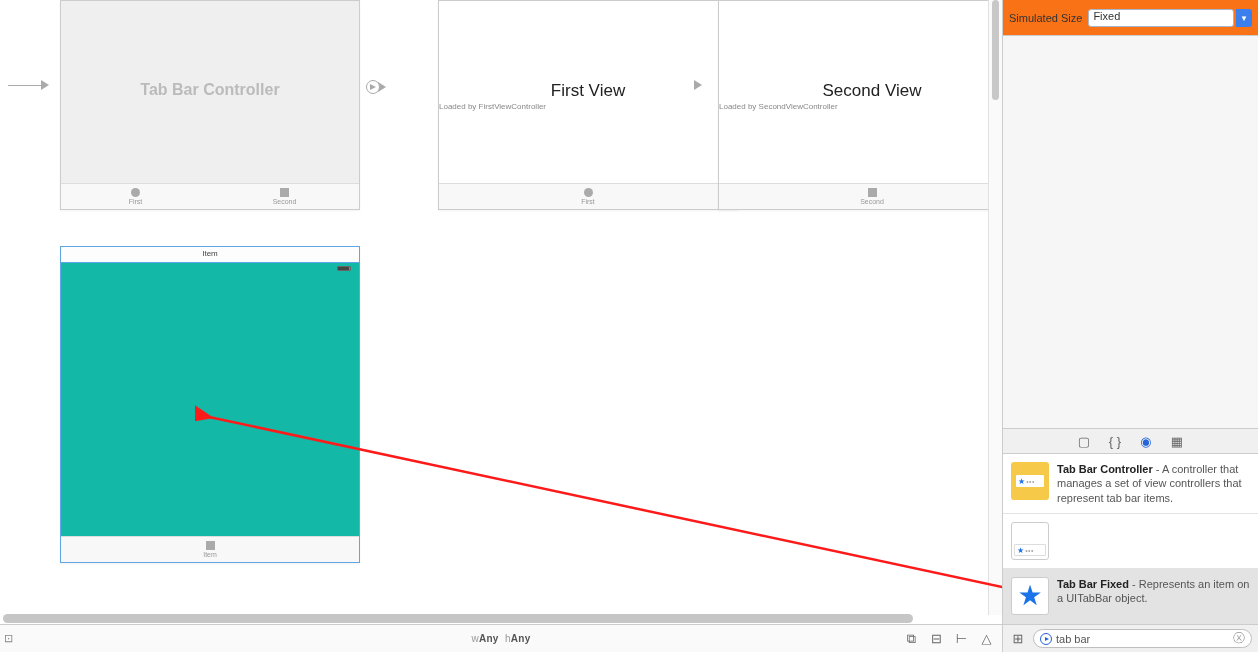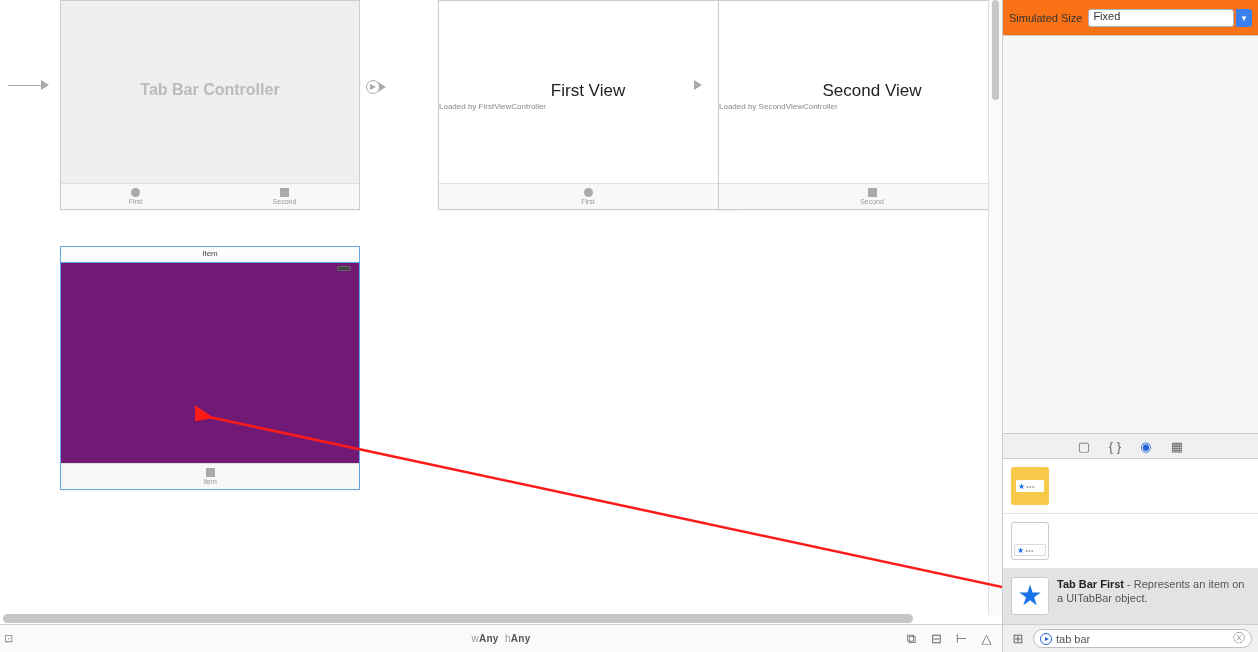--- a/index.html
+++ b/index.html
@@ -343,21 +343,21 @@
     <div class="scene-title dark">Second View</div>
     <div class="scene-sub">Loaded by SecondViewController</div>
     <div class="tabbar tabbar-single">
       <div class="tabbar-item">
         <div class="tab-icon-square"></div>
         <span>Second</span>
       </div>
     </div>
   </div>
 
-  <div class="scene" style="left:60px; top:246px; height:244px; border-color:#5ea6e6; background:#701a75;">
+  <div class="scene" style="left:60px; top:246px; height:317px; border-color:#5ea6e6; background:#14b8a6;">
     <div class="scene-header" style="border-bottom-color:#5ea6e6">Item</div>
     <div class="battery-ind"></div>
     <div class="tabbar tabbar-single">
       <div class="tabbar-item">
         <div class="tab-icon-square"></div>
         <span>Item</span>
       </div>
     </div>
   </div>
 
@@ -413,34 +413,35 @@
   </div>
 
   <div class="library-list">
     <div class="library-item">
       <div class="thumb thumb-yellow">
         <div class="thumb-inner-bar">
             <span class="mini-star">★</span>
             <span class="dots">•••</span>
           </div>
       </div>
+      <div class="desc"><b>Tab Bar Controller</b><span> - A controller that manages a set of view controllers that represent tab bar items.</span></div>
     </div>
     <div class="library-item">
       <div class="thumb thumb-white" style="flex-direction:column;justify-content:flex-end;padding-bottom:3px;">
         <div class="thumb-inner-bar" style="width:32px;border:1px solid #ddd;">
             <span class="mini-star">★</span>
             <span class="dots">•••</span>
           </div>
       </div>
     </div>
     <div class="library-item selected">
       <div class="thumb thumb-white">
         <span class="thumb-star">★</span>
       </div>
-      <div class="desc"><b>Tab Bar First</b><span> - Represents an item on a UITabBar object.</span></div>
+      <div class="desc"><b>Tab Bar Fixed</b><span> - Represents an item on a UITabBar object.</span></div>
     </div>
   </div>
 
   <div class="library-footer">
     <span class="grid-icon">⊞</span>
     <div class="search-pill">
       <span class="search-icon-c"></span>
       <span>tab bar</span>
       <span class="clear">ⓧ</span>
     </div>

